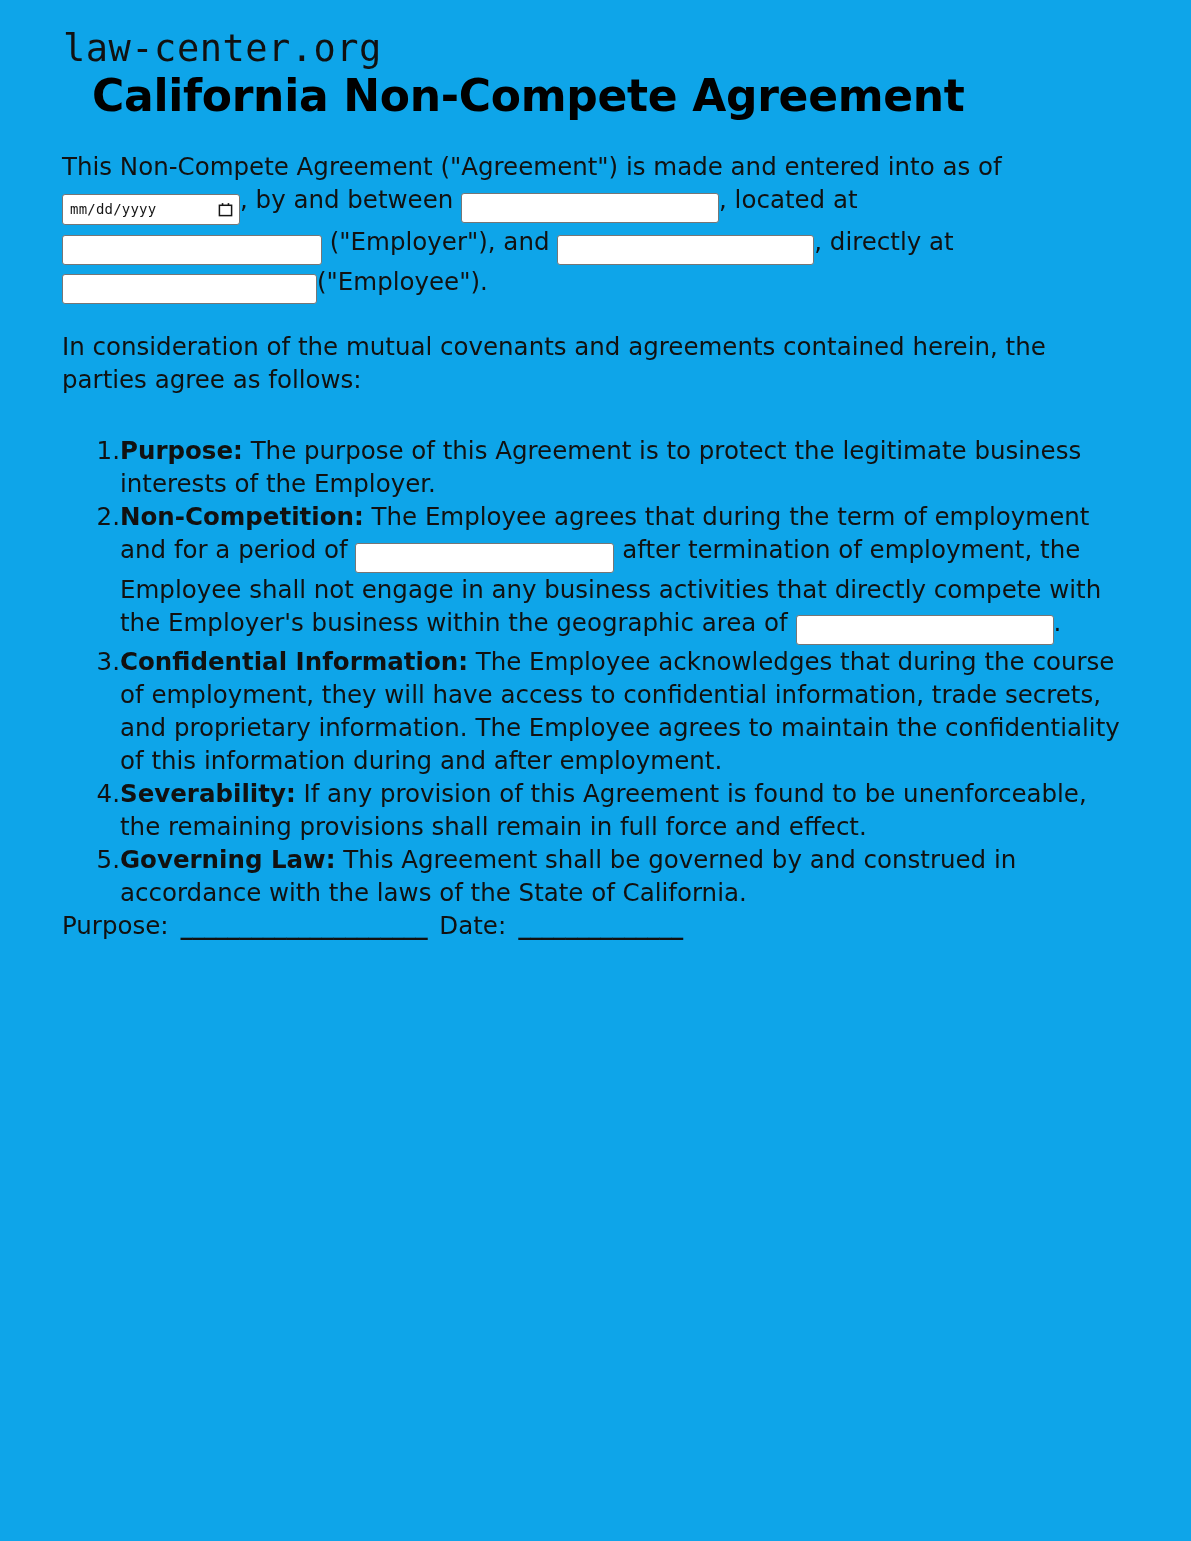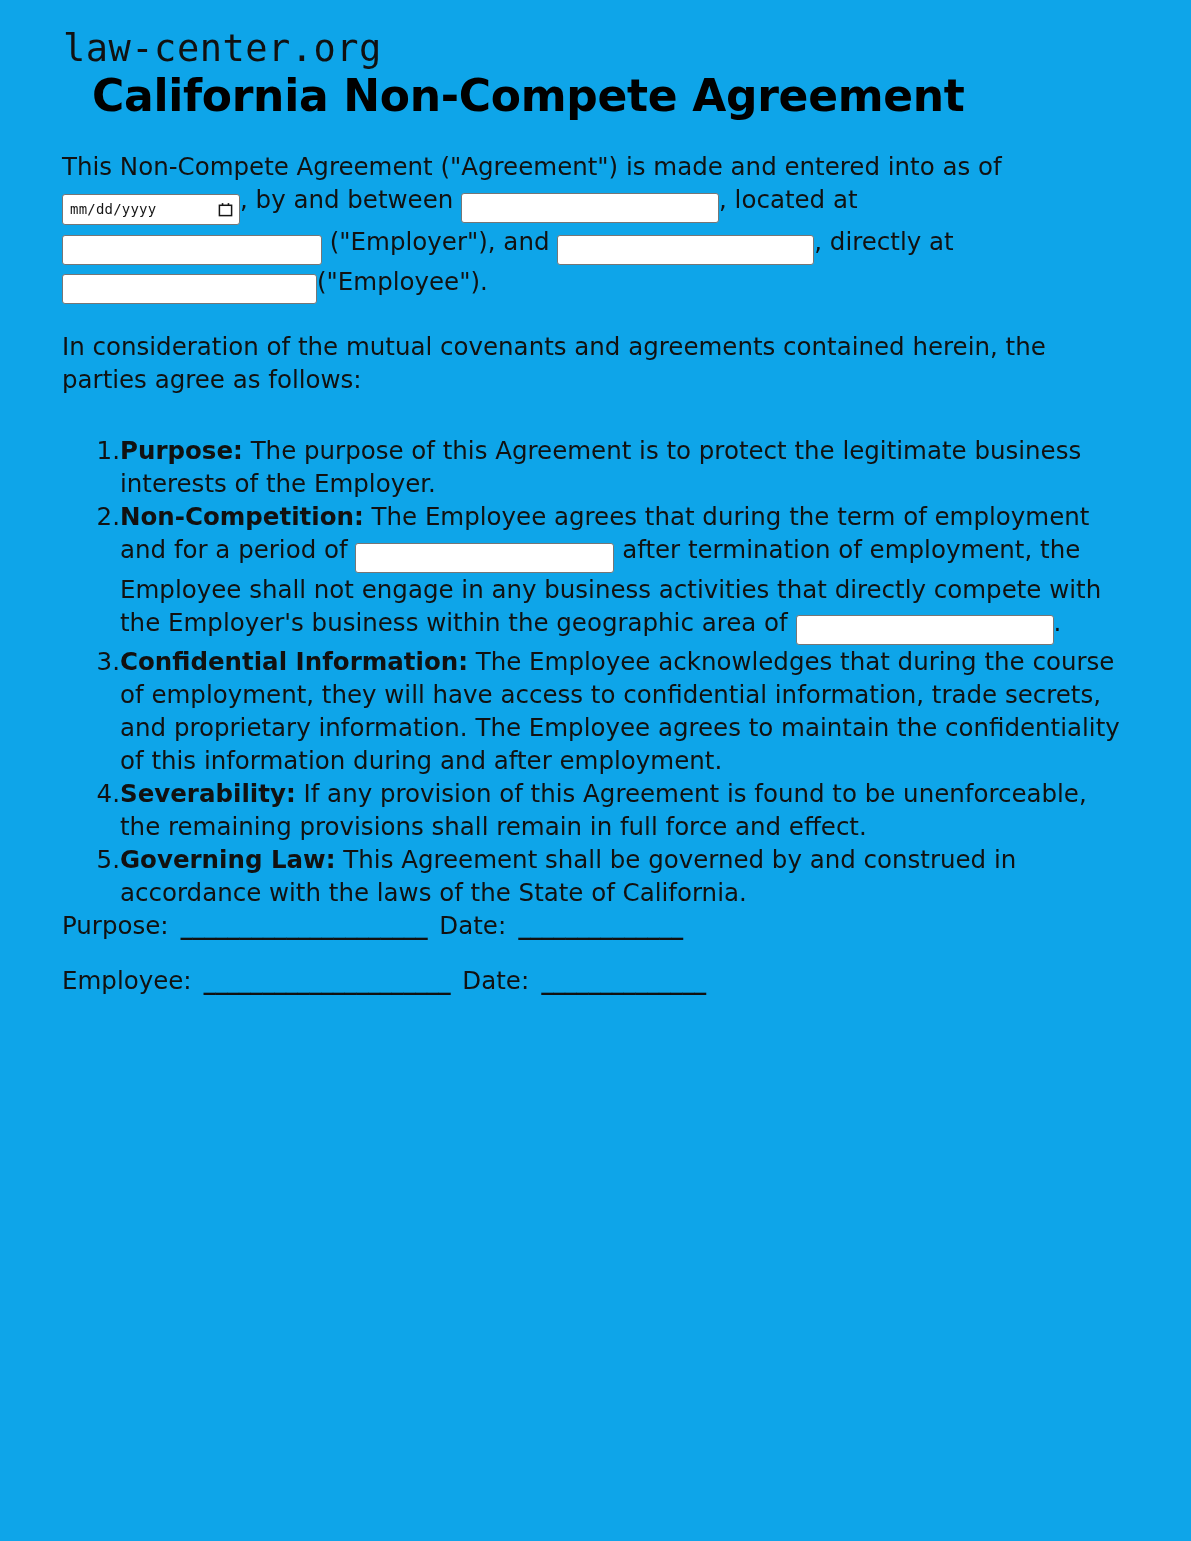--- a/index.html
+++ b/index.html
@@ -208,15 +208,14 @@
 
     <li>
       <span class="clause-label">Governing Law:</span><span> This Agreement shall be governed by and construed in accordance with the laws of the State of California.</span>
     </li>
 
   </ol>
 
 
   <div class="sig-row"><span>Purpose:</span><span class="sig-gap"></span><span class="sig-rule">_____________________</span><span class="sig-gap"></span><span>Date:</span><span class="sig-gap"></span><span class="sig-rule">______________</span></div>
 
-  <div class="sig-row"><span>Employee:</span><span class="sig-gap"></span><span class="sig-rule">_____________________</span><span class="sig-gap"></span><span>Date:</span><span class="sig-gap"></span><span class="sig-rule">______________</span></div>
 
 </div>
 
 </body></html>

